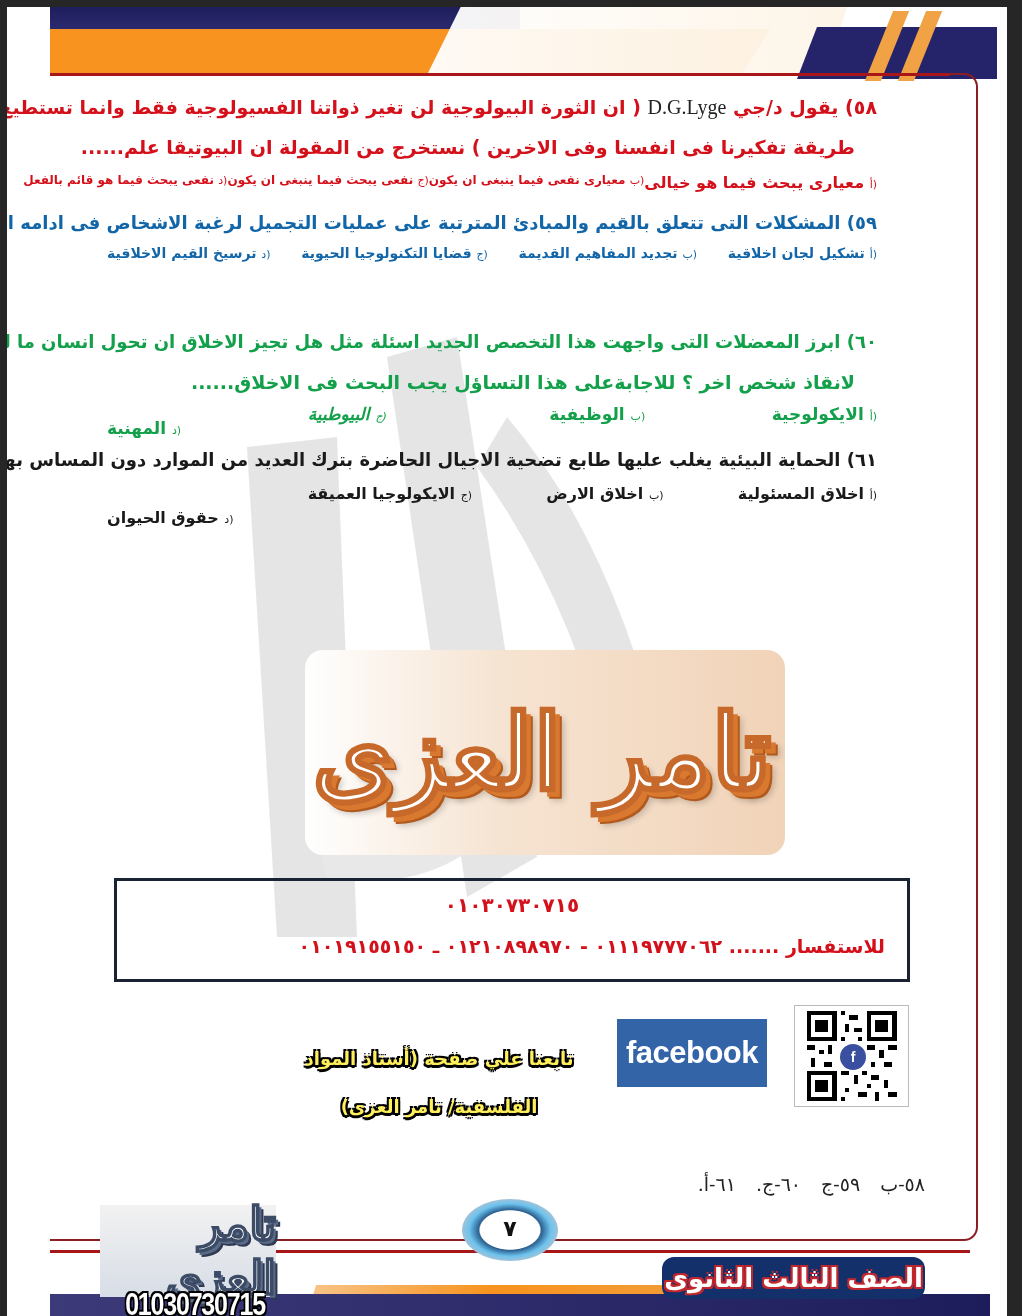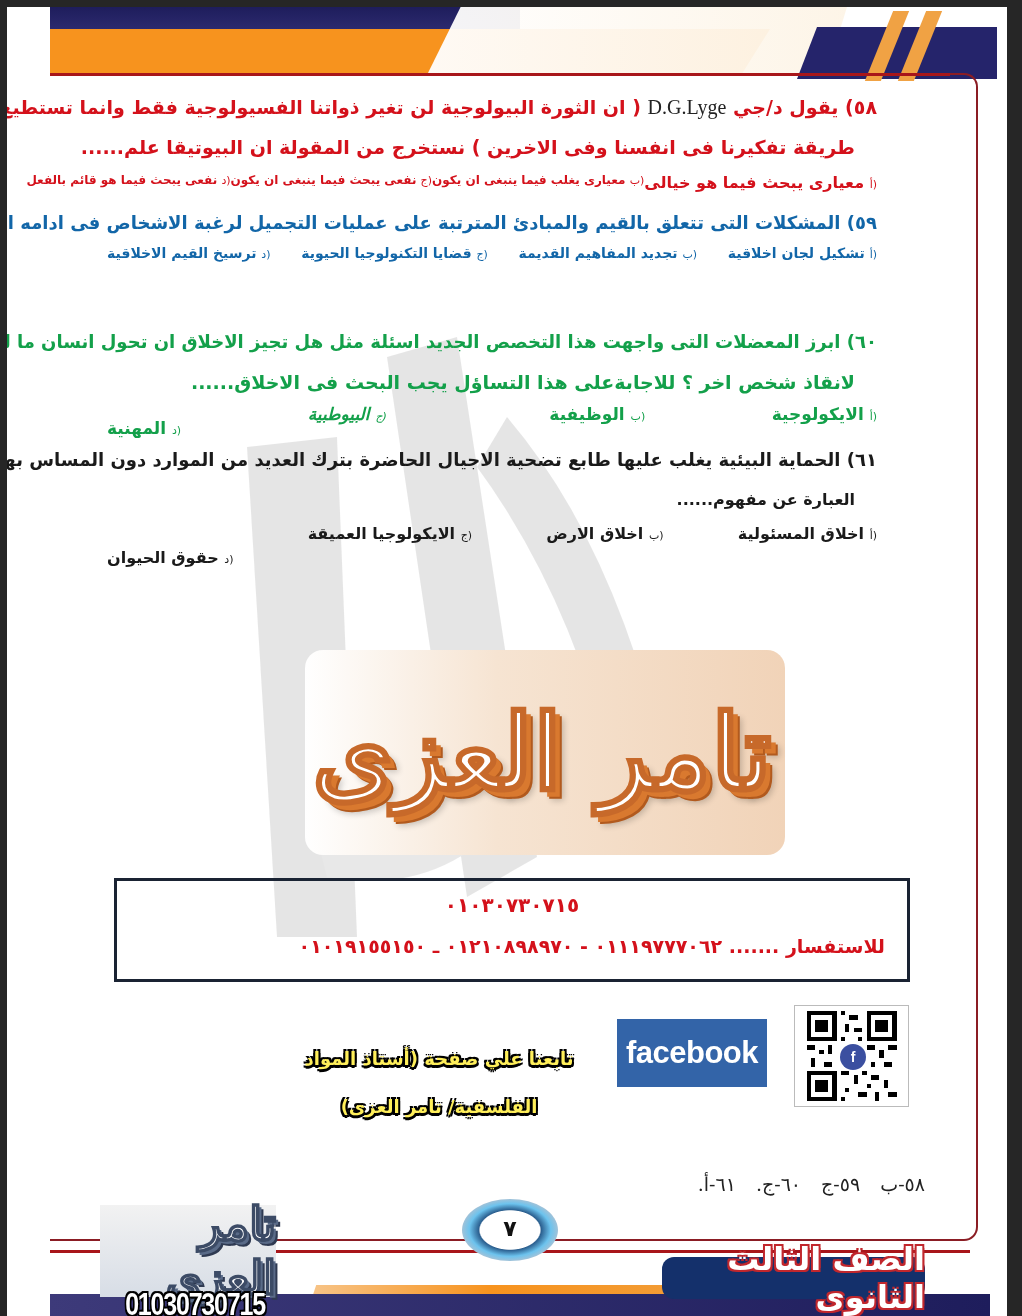--- a/index.html
+++ b/index.html
@@ -105,21 +105,21 @@
     display: flex; align-items: center; justify-content: center;
   }
   .page-badge span { font-size: 22px; font-weight: bold; color: #111; margin-top: -4px; }
   .ftr-line { position: absolute; left: 43px; top: 1243px; width: 920px; height: 3px; background: #a8161a; }
   .ftr-orange { position: absolute; left: 300px; top: 1278px; width: 460px; height: 28px; background: linear-gradient(90deg,#f7c58a,#f7931e 40%,#f0a040);
     clip-path: polygon(2% 0, 100% 0, 98% 100%, 0 100%); }
   .ftr-navy { position: absolute; left: 43px; top: 1287px; width: 940px; height: 22px; background: linear-gradient(90deg,#3d3a7a,#1e1d5c); }
   .grade-badge {
     position: absolute; left: 655px; top: 1250px; width: 263px; height: 42px; background: #14306b;
     border-radius: 12px; display: flex; align-items: center; justify-content: center;
-    font-weight: bold; font-size: 32px; color: #ffffff; direction: rtl;
+    font-weight: bold; font-size: 26px; color: #ffffff; direction: rtl;
     text-shadow: -2px -2px 0 #c1272d, 2px -2px 0 #c1272d, -2px 2px 0 #c1272d, 2px 2px 0 #c1272d;
   }
   .small-logo {
     position: absolute; left: 93px; top: 1198px; width: 176px; height: 92px;
     background: linear-gradient(180deg,#f2f2f2,#d7dde6);
     display: flex; align-items: center; justify-content: center;
     font-family: "DejaVu Serif", serif; font-weight: bold; font-size: 46px; color: #ffffff; direction: rtl;
     -webkit-text-stroke: 2px #3c4b66;
     text-shadow: 3px 3px 0 #5a6b88, 5px 5px 0 #2f3a52;
   }
@@ -156,21 +156,21 @@
   <div class="q" style="top:80px;">
     <div class="q-line red">
       <span>٥٨)</span>
       <span>يقول د/جي</span>
       <span class="eng">D.G.Lyge</span>
       <span>( ان الثورة البيولوجية لن تغير ذواتنا الفسيولوجية فقط وانما تستطيع تغيير</span>
     </div>
     <div class="q-line second red">طريقة تفكيرنا فى انفسنا وفى الاخرين ) نستخرج من المقولة ان البيوتيقا علم......</div>
     <div class="opts red" style="margin-top:6px;">
       <span class="opt" style="font-size:16px;"><span class="lbl">(أ</span> <span>معيارى يبحث فيما هو خيالى</span></span>
-      <span class="opt" style="font-size:12px;"><span class="lbl">(ب</span> <span>معيارى يغلب فيما ينبغى ان يكون</span></span>
+      <span class="opt" style="font-size:12px;"><span class="lbl">(ب</span> <span>معيارى نفعى فيما ينبغى ان يكون</span></span>
       <span class="opt" style="font-size:12px;"><span class="lbl">(ج</span> <span>نفعى يبحث فيما ينبغى ان يكون</span></span>
       <span class="opt" style="font-size:12px;"><span class="lbl">(د</span> <span>نفعى يبحث فيما هو قائم بالفعل</span></span>
     </div>
   </div>
 
   <div class="q" style="top:196px;">
     <div class="q-line blue" style="font-size:18px;">
       <span>٥٩)</span>
       <span>المشكلات التى تتعلق بالقيم والمبادئ المترتبة على عمليات التجميل لرغبة الاشخاص فى ادامه الشباب ، يعطى</span>
     </div>
@@ -194,21 +194,20 @@
       <span class="opt" style="font-size:17px;font-style:italic;"><span class="lbl">(ج</span> <span>البيوطبية</span></span>
       <span class="opt" style="font-size:17px;margin-top:14px;"><span class="lbl">(د</span> <span>المهنية</span></span>
     </div>
   </div>
 
   <div class="q" style="top:433px;">
     <div class="q-line black" style="font-size:18px;">
       <span>٦١)</span>
       <span>الحماية البيئية يغلب عليها طابع تضحية الاجيال الحاضرة بترك العديد من الموارد دون المساس بها تكشف</span>
     </div>
-    <div class="q-line second black" style="font-size:16px;">العبارة عن مفهوم......</div>
     <div class="opts black" style="margin-top:4px;">
       <span class="opt" style="font-size:16px;"><span class="lbl">(أ</span> <span>اخلاق المسئولية</span></span>
       <span class="opt" style="font-size:16px;"><span class="lbl">(ب</span> <span>اخلاق الارض</span></span>
       <span class="opt" style="font-size:16px;"><span class="lbl">(ج</span> <span>الايكولوجيا العميقة</span></span>
       <span class="opt" style="font-size:16px;margin-top:24px;"><span class="lbl">(د</span> <span>حقوق الحيوان</span></span>
     </div>
   </div>
 
   <div class="logo-box"></div>
   <div class="logo-text">تامر العزى</div>

